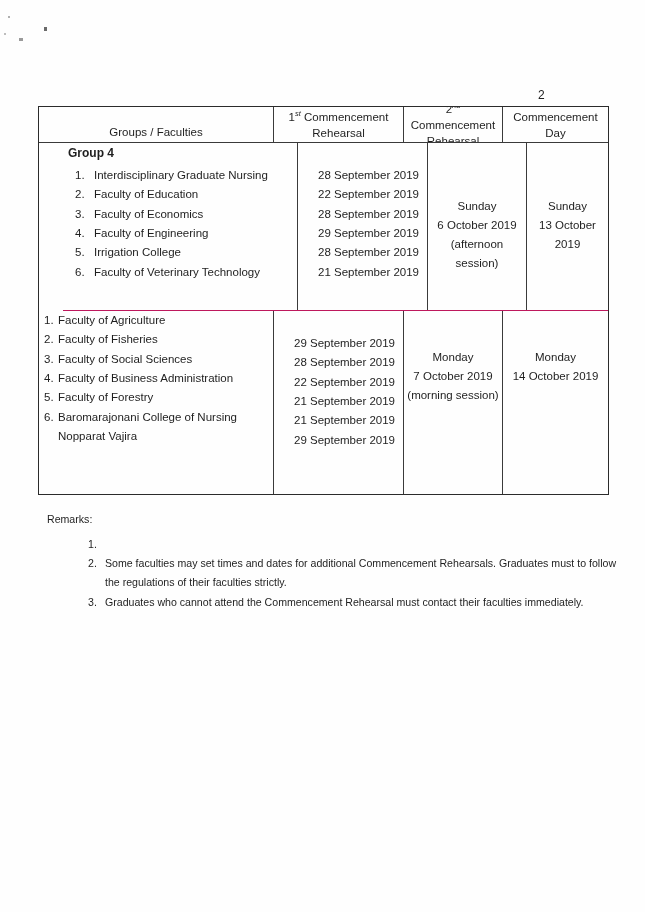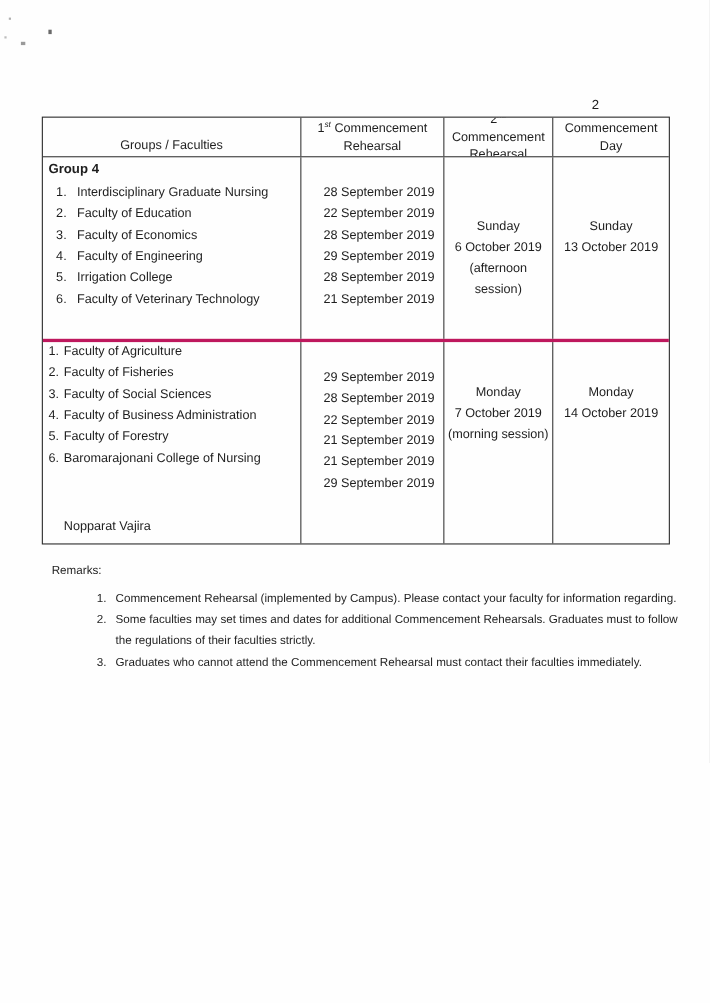--- a/index.html
+++ b/index.html
@@ -27,21 +27,21 @@
 
   .doc-table {
     position:absolute; left:38px; top:106px;
     width:571px;
     border:1.6px solid #2b2b2b;
   }
   .trow { display:grid; grid-template-columns:235px 130px 99px 1fr; }
   .trow .cell { border-right:1px solid #3a3a3a; }
   .trow .cell:last-child { border-right:none; }
   .thead { height:36px; border-bottom:1px solid #3a3a3a; }
-  .g4row { height:168px; border-bottom:3px solid #be185d; }
+  .g4row { height:168px; border-bottom:1px solid #be185d;margin-left:24px; }
   .g5row { height:183px; }
 
   .cell { font-size:11.5px; overflow:hidden; }
 
   .headcell {
     display:flex; flex-direction:column; justify-content:center;
     align-items:center; text-align:center; line-height:16px;
   }
   .headcell-groups {
     display:flex; align-items:flex-end; justify-content:center;
@@ -50,21 +50,21 @@
   sup { font-size:7.5px; vertical-align:super; line-height:0;font-style:italic; }
 
   .group-label { font-weight:bold; font-size:12px; padding:3px 0 0 5px; height:23px; }
   .flist { line-height:19.35px; }
   .flist.g4 { margin-left:12px; }
   .flist.g5 { margin-left:5px; }
   .frow { display:flex; }
   .g4 .fnum { width:19px; flex:none; }
   .g5 .fnum { width:14px; flex:none; }
   .fname { flex:1; }
-  .fname2 { margin-left:14px;margin-top:43px; }
+  .fname2 { margin-left:14px; }
 
   .dates { padding:23px 0 0 20px; line-height:19.35px; }
 
   .block { text-align:center; line-height:19px; }
   .g4b { padding-top:54px; }
   .g5b { padding-top:37px; }
 
   .remarks { position:absolute; left:47px; top:512px; font-size:10.6px; }
   .remarks-label { line-height:14px; }
   .remarks-list { margin-left:41px; padding-top:9px; }
@@ -201,21 +201,20 @@
     </div>
 
   </div>
 
   <div class="remarks">
     <div class="remarks-label">Remarks:</div>
     <div class="remarks-list">
       <div class="ritem">
         <span class="rnum">1.</span>
         <div>
-          <div class="rline">Commencement Rehearsal (implemented by Campus). Please contact your faculty for information regarding.</div>
         </div>
       </div>
       <div class="ritem">
         <span class="rnum">2.</span>
         <div>
           <div class="rline">Some faculties may set times and dates for additional Commencement Rehearsals. Graduates must to follow</div>
           <div class="rline">the regulations of their faculties strictly.</div>
         </div>
       </div>
       <div class="ritem">

